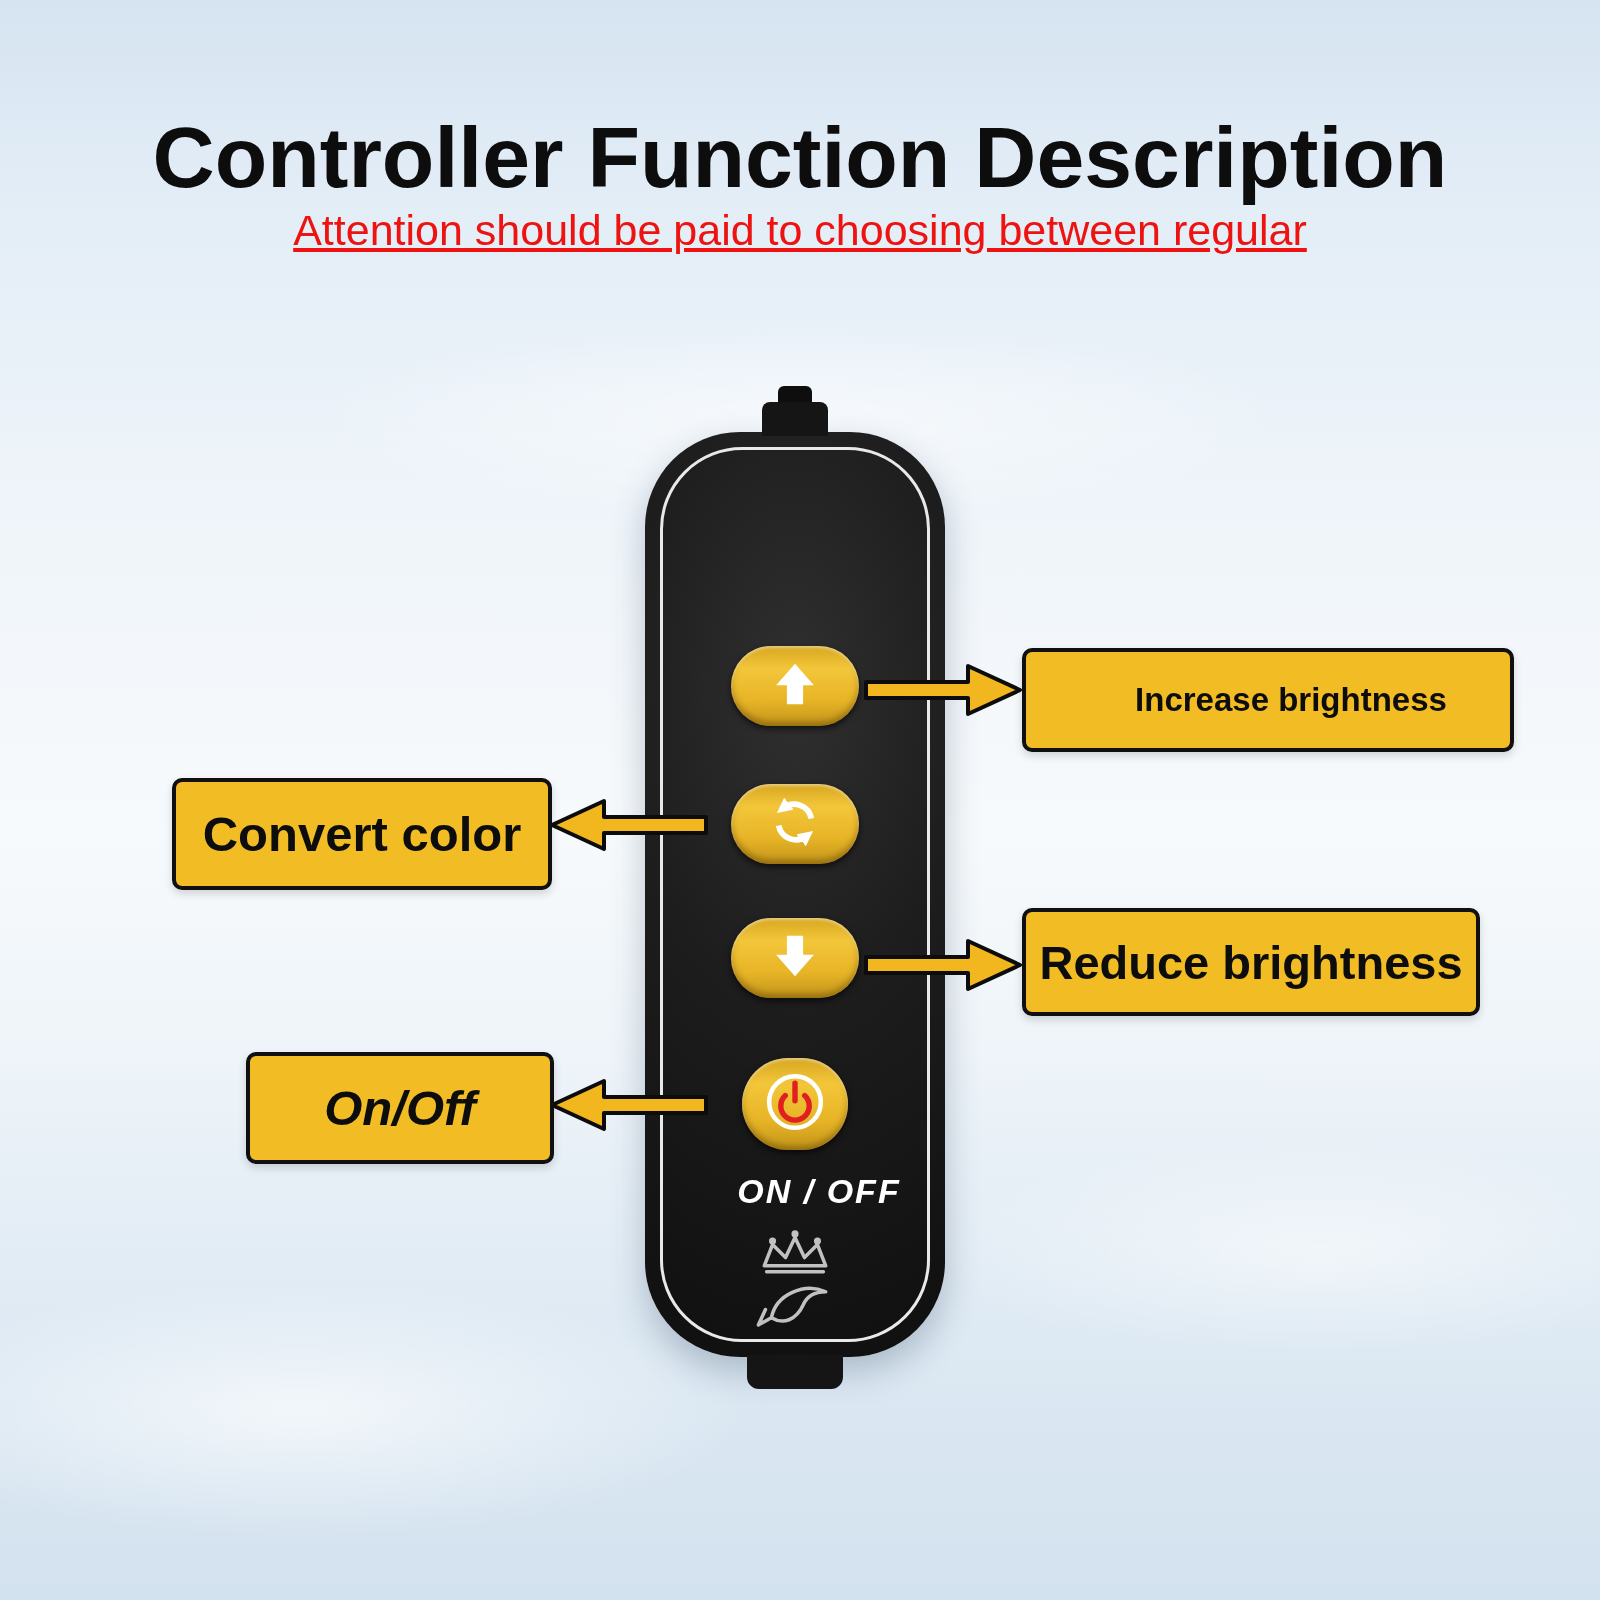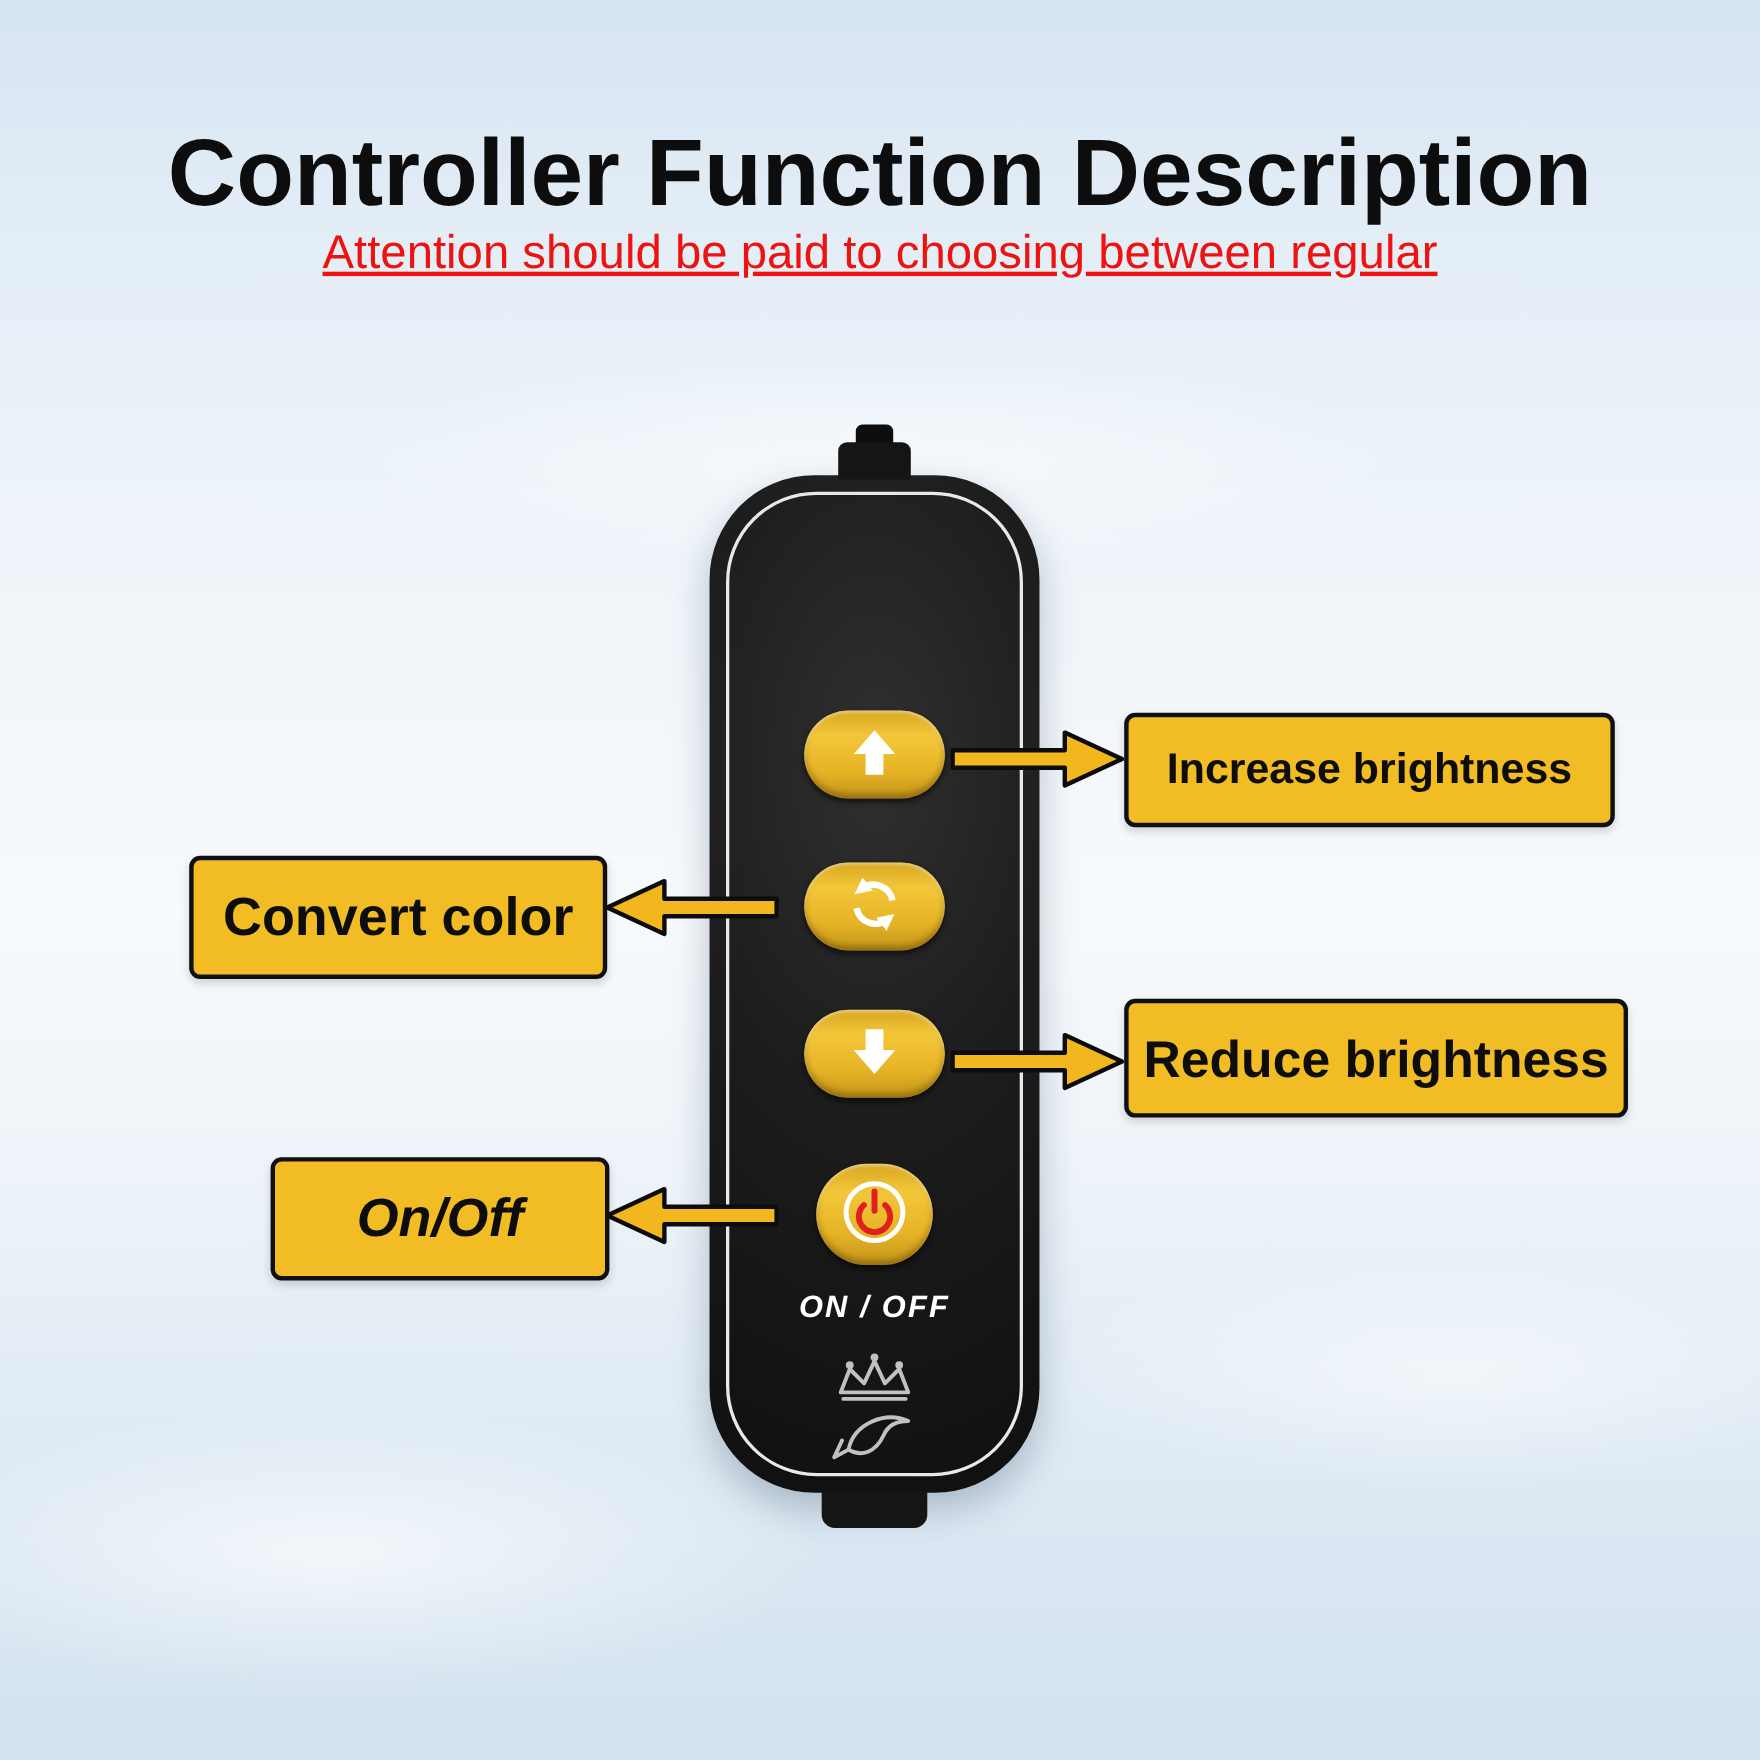--- a/index.html
+++ b/index.html
@@ -52,41 +52,41 @@
                 0 3px 6px rgba(0,0,0,.65);
     display:flex; align-items:center; justify-content:center;
   }
   .btn-up    { top:214px; }
   .btn-cycle { top:352px; }
   .btn-down  { top:486px; }
   .btn-power { top:626px; width:106px; height:92px; border-radius:46px; }
 
   .onoff-text {
     position:absolute; top:740px; left:0; width:100%; text-align:center;
-    color:#ffffff; font-style:italic; font-weight:800; font-size:28px; letter-spacing:2px;
+    color:#ffffff; font-style:italic; font-weight:800; font-size:34px; letter-spacing:2px;padding-left:24px;
   }
   .logo {
     position:absolute; top:796px; left:50%; transform:translateX(-50%);
     width:120px; height:104px; opacity:.88;
   }
 
   
   .arrow { position:absolute; width:160px; height:60px; }
   .arrow-inc { left:864px;  top:660px; }
   .arrow-con { left:548px;  top:795px; }
   .arrow-red { left:864px;  top:935px; }
   .arrow-pow { left:548px;  top:1075px; }
 
   .callout {
     position:absolute; background:#f2bd24; border:4px solid #101010; border-radius:10px;
     display:flex; align-items:center; justify-content:center;
     font-weight:700; color:#0d0d0d; box-shadow:0 4px 8px rgba(0,0,0,.15);
     white-space:nowrap;
   }
-  .lbl-inc { left:1022px; top:648px;  width:438px; height:96px;  font-size:39px; }
+  .lbl-inc { left:1022px; top:648px;  width:438px; height:96px;  font-size:33px;padding-left:46px; }
   .lbl-con { left:172px;  top:778px;  width:372px; height:104px; font-size:49px; }
   .lbl-red { left:1022px; top:908px;  width:450px; height:100px; font-size:47px; }
   .lbl-pow { left:246px;  top:1052px; width:300px; height:104px; font-size:49px;font-style:italic; }
 </style>
 </head>
 <body>
 
 <div class="canvas">
 
   <div class="wave w1"></div>

